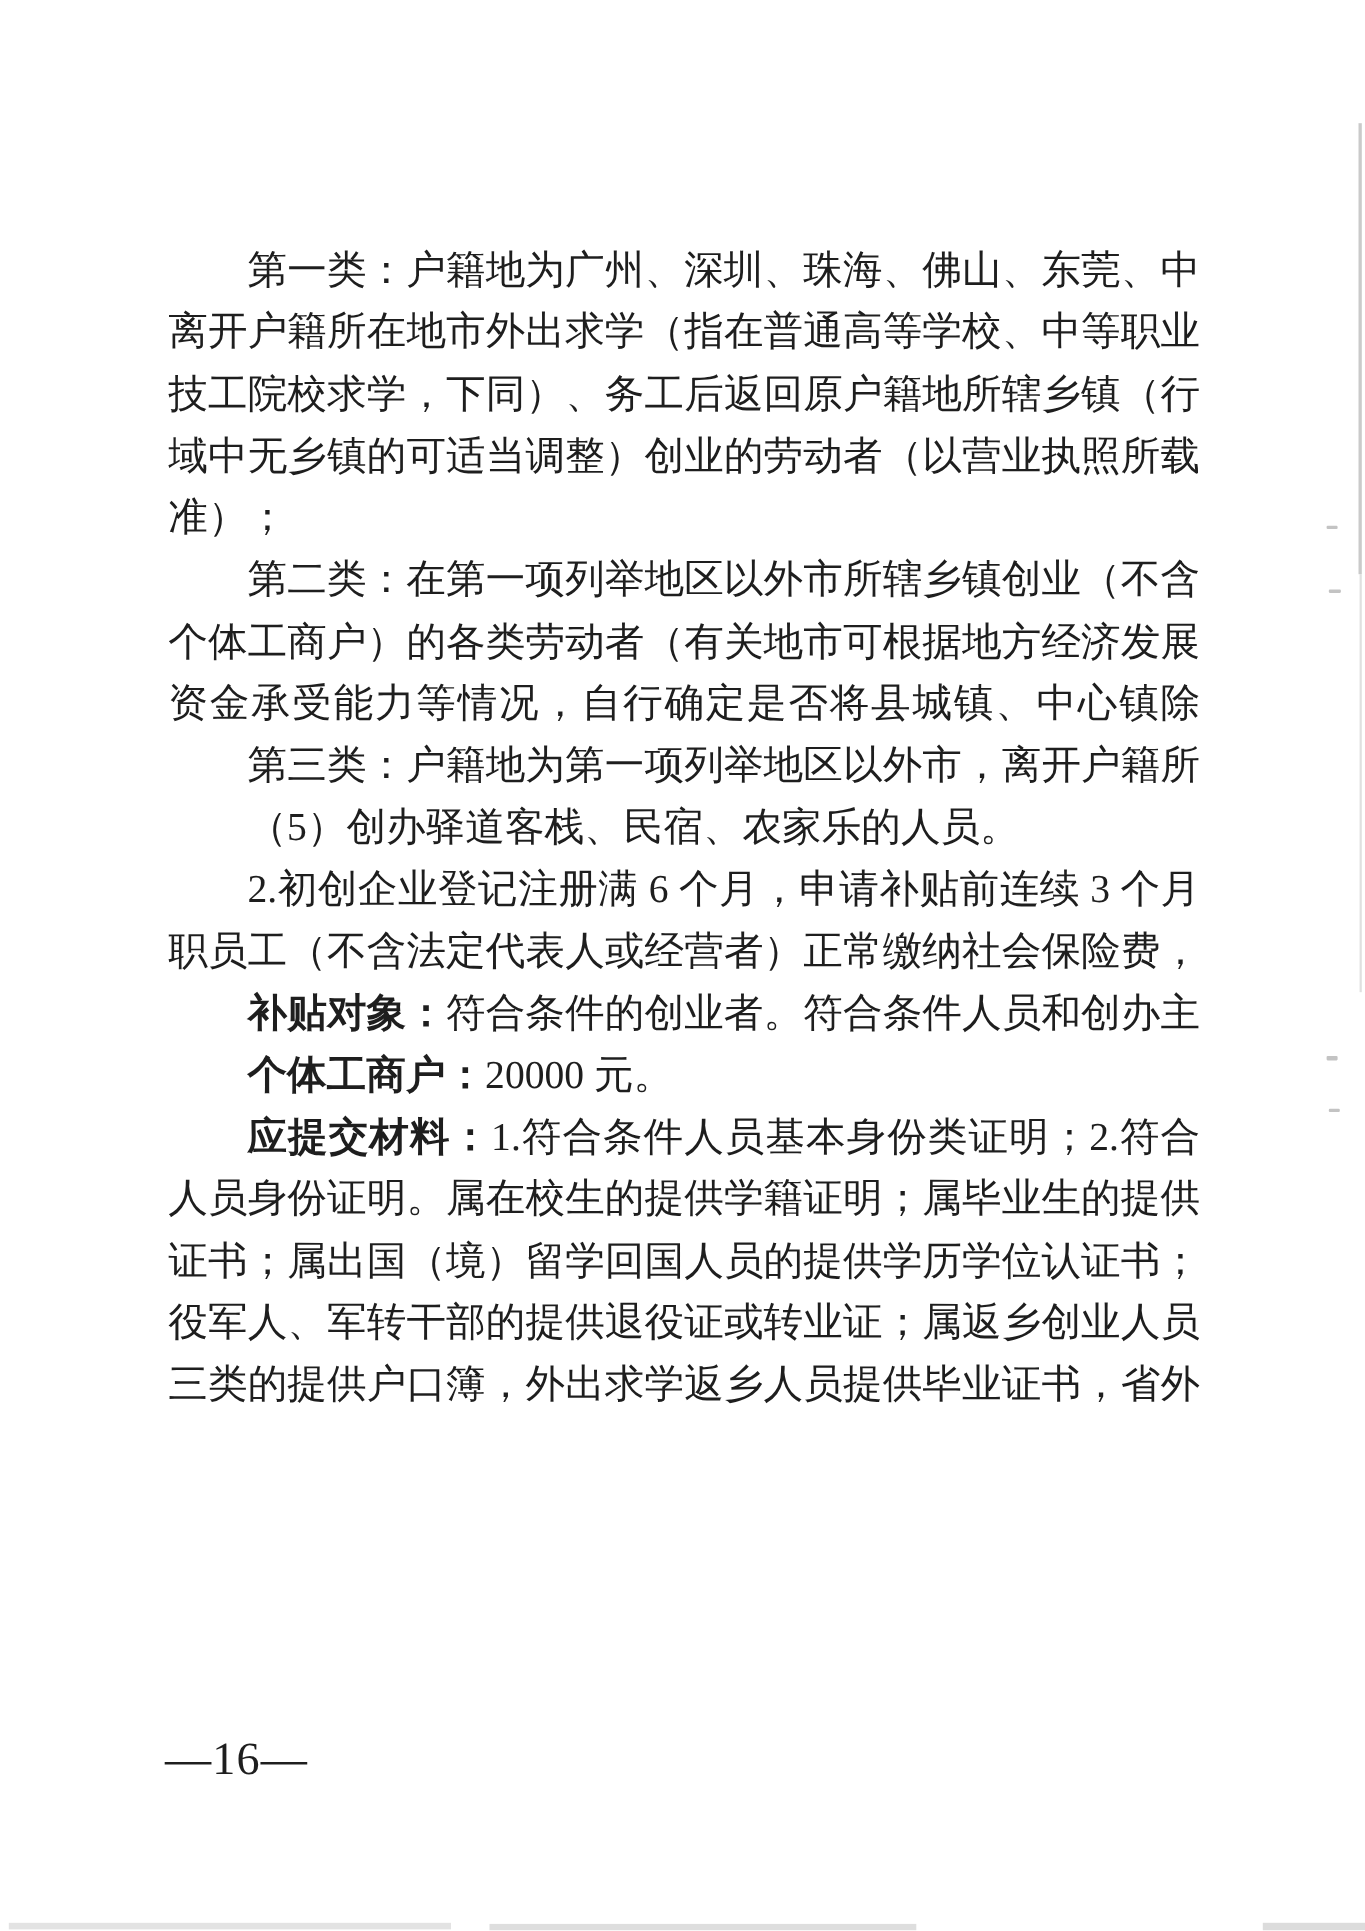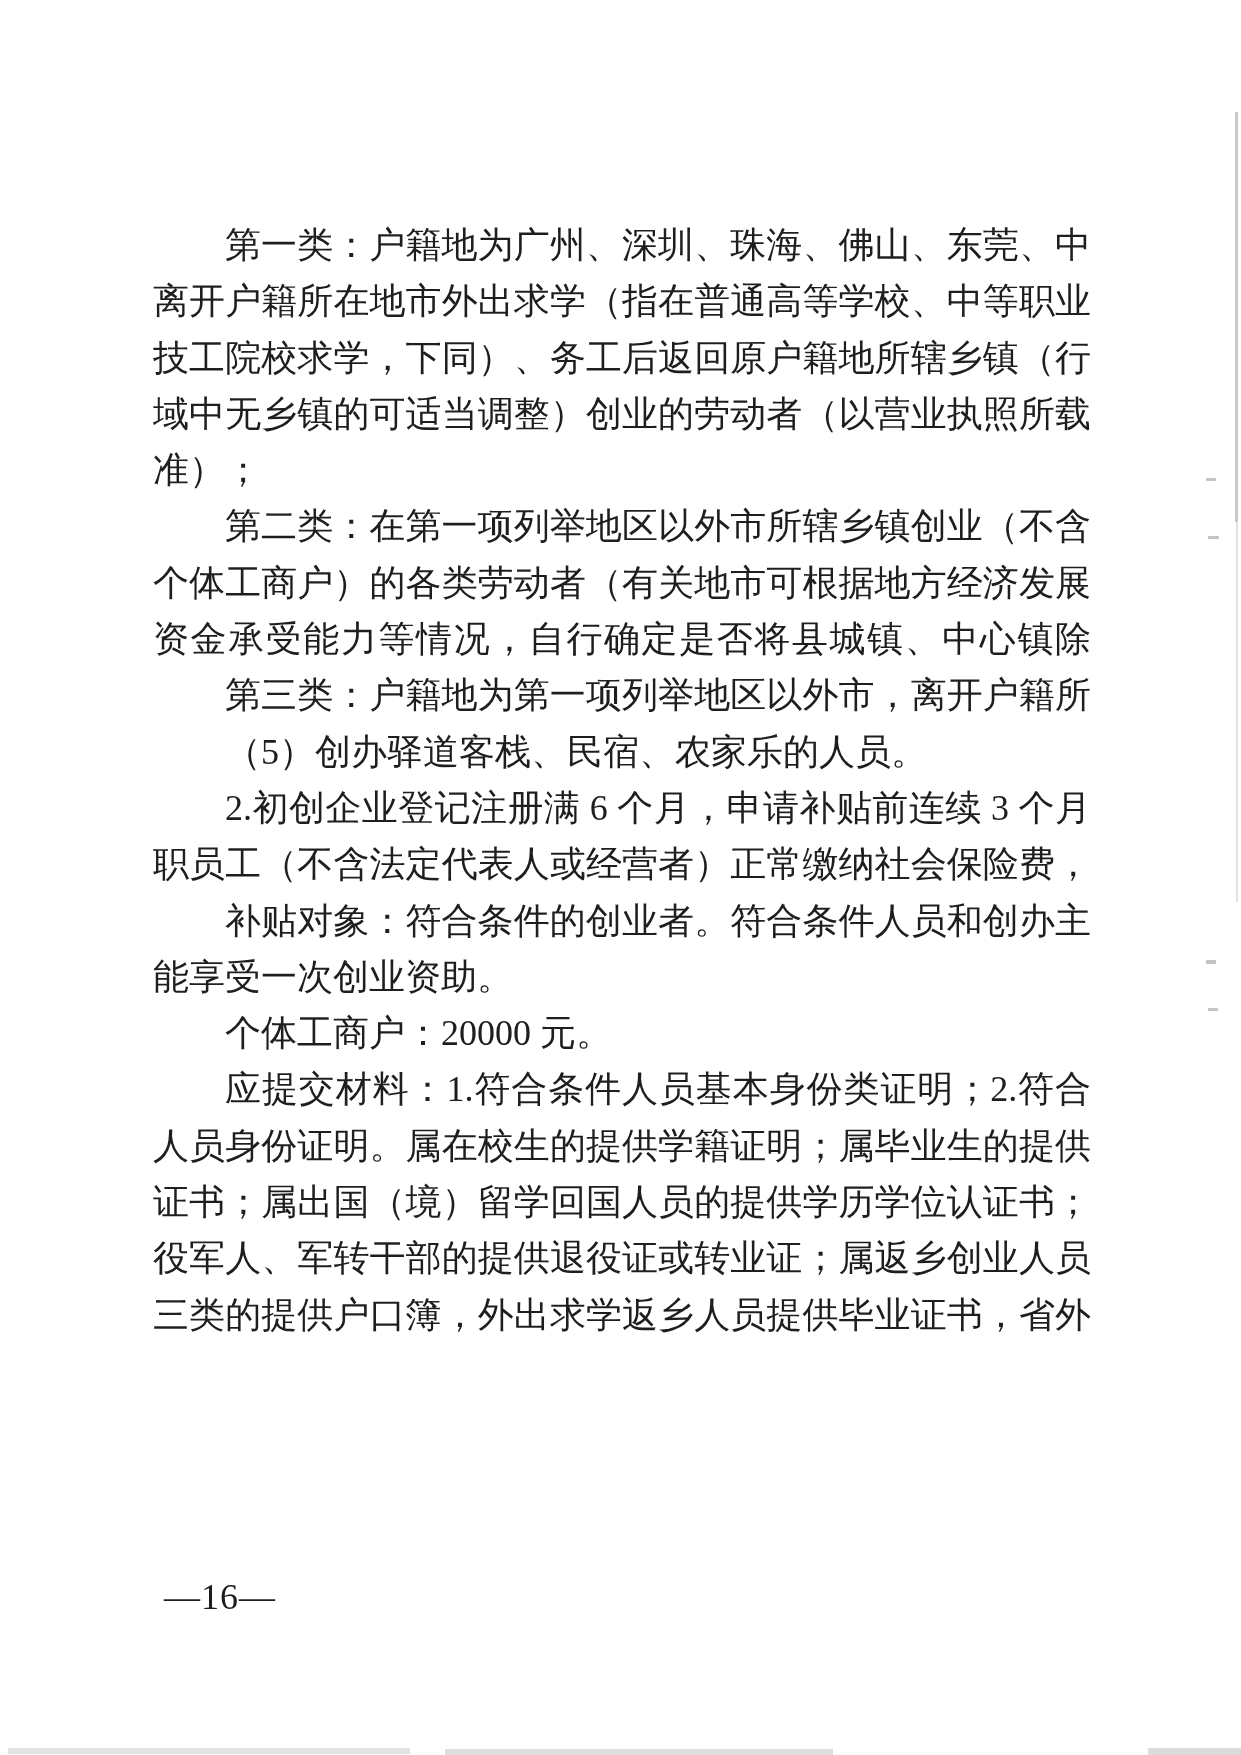--- a/index.html
+++ b/index.html
@@ -31,26 +31,26 @@
     overflow: hidden;
     white-space: nowrap;
   }
   .line.j {
     white-space: normal;
     text-align: justify;
     text-align-last: justify;
   }
   .line.l { text-align: left; }
   .line.ind { text-indent: 72px; }
-  .line b { font-weight: normal; }
+  .line b { font-weight: bold; }
   .page-number {
     position: absolute;
-    left: 164px;
+    left: 150px;
     top: 1576px;
-    font-size: 36px;
+    font-size: 42px;
     color: #1e1e1e;
     letter-spacing: 1px;
   }
   
   .edge-line-strong {
     position: absolute; left: 1235px; top: 112px;
     width: 3px; height: 410px; background: #bdbdbd; opacity: .8;
   }
   .edge-line-faint {
     position: absolute; left: 1236px; top: 522px;
@@ -78,21 +78,20 @@
       <div class="line j"><span>域中无乡镇的可适当调整）创业的劳动者（以营业执照所载地址为</span></div>
       <div class="line l"><span>准）；</span></div>
       <div class="line j ind"><span>第二类：在第一项列举地区以外市所辖乡镇创业（不含创办</span></div>
       <div class="line j"><span>个体工商户）的各类劳动者（有关地市可根据地方经济发展水平、</span></div>
       <div class="line j"><span>资金承受能力等情况，自行确定是否将县城镇、中心镇除外）；</span></div>
       <div class="line j ind"><span>第三类：户籍地为第一项列举地区以外市，离开户籍所在地</span></div>
       <div class="line l ind"><span>（5）创办驿道客栈、民宿、农家乐的人员。</span></div>
       <div class="line j ind"><span>2.初创企业登记注册满 6 个月，申请补贴前连续 3 个月有在</span></div>
       <div class="line j"><span>职员工（不含法定代表人或经营者）正常缴纳社会保险费，且申</span></div>
       <div class="line j ind"><b>补贴对象：</b><span>符合条件的创业者。符合条件人员和创办主体只</span></div>
-      <div class="line l"><span>能享受一次创业资助。</span></div>
       <div class="line l ind"><b>个体工商户：</b><span>20000 元。</span></div>
       <div class="line j ind"><b>应提交材料：</b><span>1.符合条件人员基本身份类证明；2.符合条件</span></div>
       <div class="line j"><span>人员身份证明。属在校生的提供学籍证明；属毕业生的提供毕业</span></div>
       <div class="line j"><span>证书；属出国（境）留学回国人员的提供学历学位认证书；属退</span></div>
       <div class="line j"><span>役军人、军转干部的提供退役证或转业证；属返乡创业人员第一、</span></div>
       <div class="line j"><span>三类的提供户口簿，外出求学返乡人员提供毕业证书，省外返乡</span></div>
     </div>
 
   <div class="page-number">—16—</div>
 

